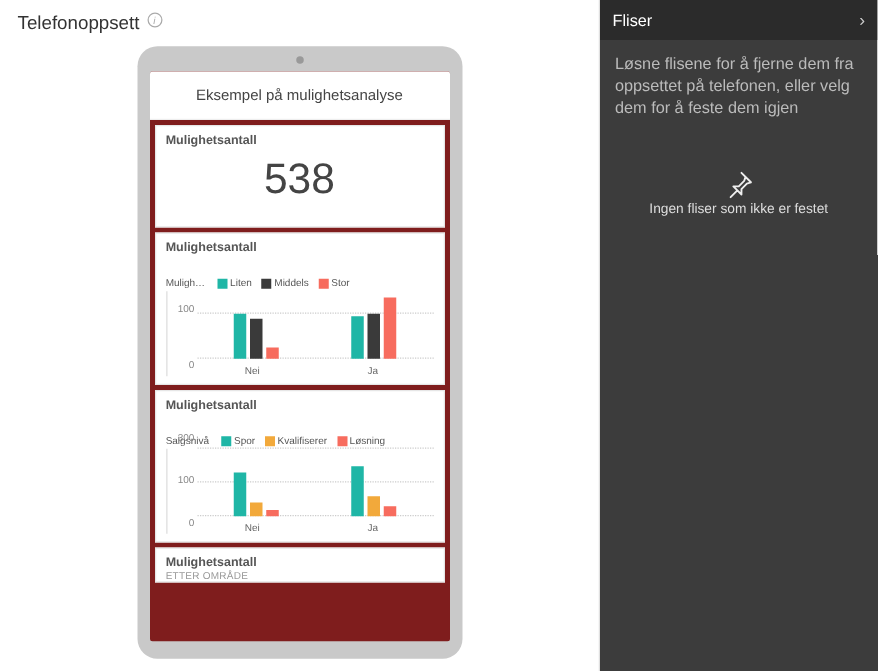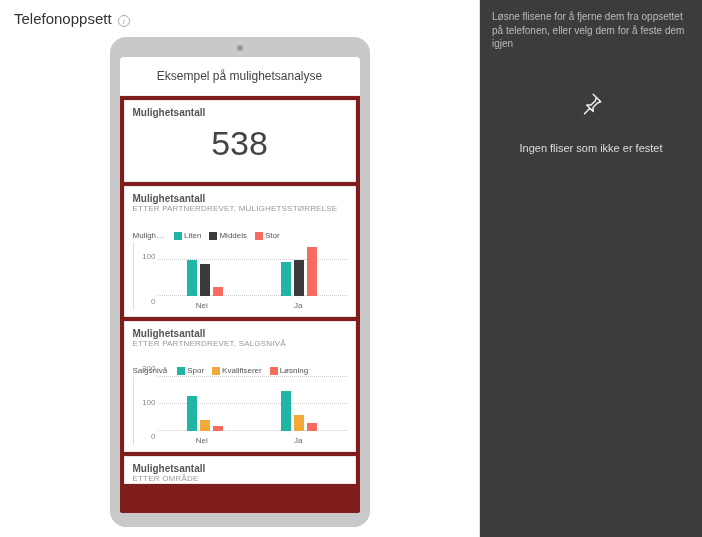--- a/index.html
+++ b/index.html
@@ -12,21 +12,21 @@
     color: #333;
     overflow: hidden;
   }
   .left-pane {
     flex: 1;
     display: flex; flex-direction: column;
     border-right: 1px solid #e0e0e0;
   }
   .left-header {
     padding: 10px 14px 6px 14px;
-    display: flex; align-items: flex-end;
+    display: flex; align-items: flex-start;
     gap: 6px;
   }
   .left-header h1 { font-size: 15px; font-weight: 400; color: #333; }
   .info-icon {
     width: 12px; height: 12px;
     border: 1px solid #aaa; border-radius: 50%;
     display: inline-flex; align-items: center; justify-content: center;
     font-size: 8px; color: #aaa;
     font-style: italic;
   }
@@ -95,25 +95,25 @@
     display: flex; flex-direction: column;
   }
   .right-header {
     background: #2b2b2b;
     display: flex; align-items: center; justify-content: space-between;
     padding: 8px 10px; font-size: 13px; color: #fff;
     cursor: pointer;
   }
   .chev { font-size: 14px; color: #ccc; }
   .right-desc {
-    font-size: 10px; color: #bbb; padding: 10px 12px; line-height: 1.35;
+    font-size: 13px; color: #bbb; padding: 10px 12px; line-height: 1.35;
   }
   .empty-state {
     display: flex; flex-direction: column; align-items: center;
-    margin-top: 30px; gap: 25px;
+    margin-top: 30px; gap: 0;
   }
   .pin-icon { width: 26px; height: 26px; color: #eee; }
   .empty-text { font-size: 11px; color: #ddd; }
 </style>
 </head>
 <body>
 
 <div class="left-pane">
   <div class="left-header">
     <h1>Telefonoppsett</h1>
@@ -126,21 +126,20 @@
         <div class="phone-title">Eksempel på mulighetsanalyse</div>
         <div class="tiles">
 
           <div class="tile">
             <div class="tile-title">Mulighetsantall</div>
             <div class="big-number">538</div>
           </div>
 
           <div class="tile">
             <div class="tile-title">Mulighetsantall</div>
-            <div class="tile-sub">ETTER PARTNERDREVET, MULIGHETSSTØRRELSE</div>
             <div class="legend">
               <span class="lead">Muligh…</span>
               <span><span class="sw" id="swA0" style="background: rgb(31, 182, 166);"></span><span>Liten</span></span>
               <span><span class="sw" id="swA1" style="background: rgb(58, 58, 58);"></span><span>Middels</span></span>
               <span><span class="sw" id="swA2" style="background: rgb(247, 108, 94);"></span><span>Stor</span></span>
             </div>
             <div class="chart" id="chartA">
                 <div class="ylab" style="bottom: 0%;">0</div>
                 <div class="ylab" style="bottom: 66.6667%;">100</div>
                 <div class="chart-grid">
@@ -161,21 +160,20 @@
                 </div>
                 <div class="xlabels">
                   <span>Nei</span>
                   <span>Ja</span>
                 </div>
               </div>
           </div>
 
           <div class="tile">
             <div class="tile-title">Mulighetsantall</div>
-            <div class="tile-sub">ETTER PARTNERDREVET, SALGSNIVÅ</div>
             <div class="legend">
               <span class="lead">Salgsnivå</span>
               <span><span class="sw" id="swB0" style="background: rgb(31, 182, 166);"></span><span>Spor</span></span>
               <span><span class="sw" id="swB1" style="background: rgb(242, 169, 59);"></span><span>Kvalifiserer</span></span>
               <span><span class="sw" id="swB2" style="background: rgb(247, 108, 94);"></span><span>Løsning</span></span>
             </div>
             <div class="chart" id="chartB">
                 <div class="ylab" style="bottom: 0%;">0</div>
                 <div class="ylab" style="bottom: 50%;">100</div>
                 <div class="ylab" style="bottom: 100%;">300</div>
@@ -208,20 +206,24 @@
             <div class="tile-sub">ETTER OMRÅDE</div>
           </div>
 
         </div>
       </div>
     </div>
   </div>
 </div>
 
 <div class="right-pane">
+  <div class="right-header">
+    <span>Fliser</span>
+    <span class="chev">›</span>
+  </div>
   <div class="right-desc">Løsne flisene for å fjerne dem fra oppsettet på telefonen, eller velg dem for å feste dem igjen</div>
   <div class="empty-state">
     <svg class="pin-icon" viewBox="0 0 24 24">
       <g fill="none" stroke="currentColor" stroke-width="1.4">
         <path d="M14 3l7 7-3 1-4 4 0 4-3-3-5 5 5-5-3-3 4 0 4-4 1-3z" stroke-linejoin="round"></path>
       </g>
     </svg>
     <div class="empty-text">Ingen fliser som ikke er festet</div>
   </div>
 </div>

